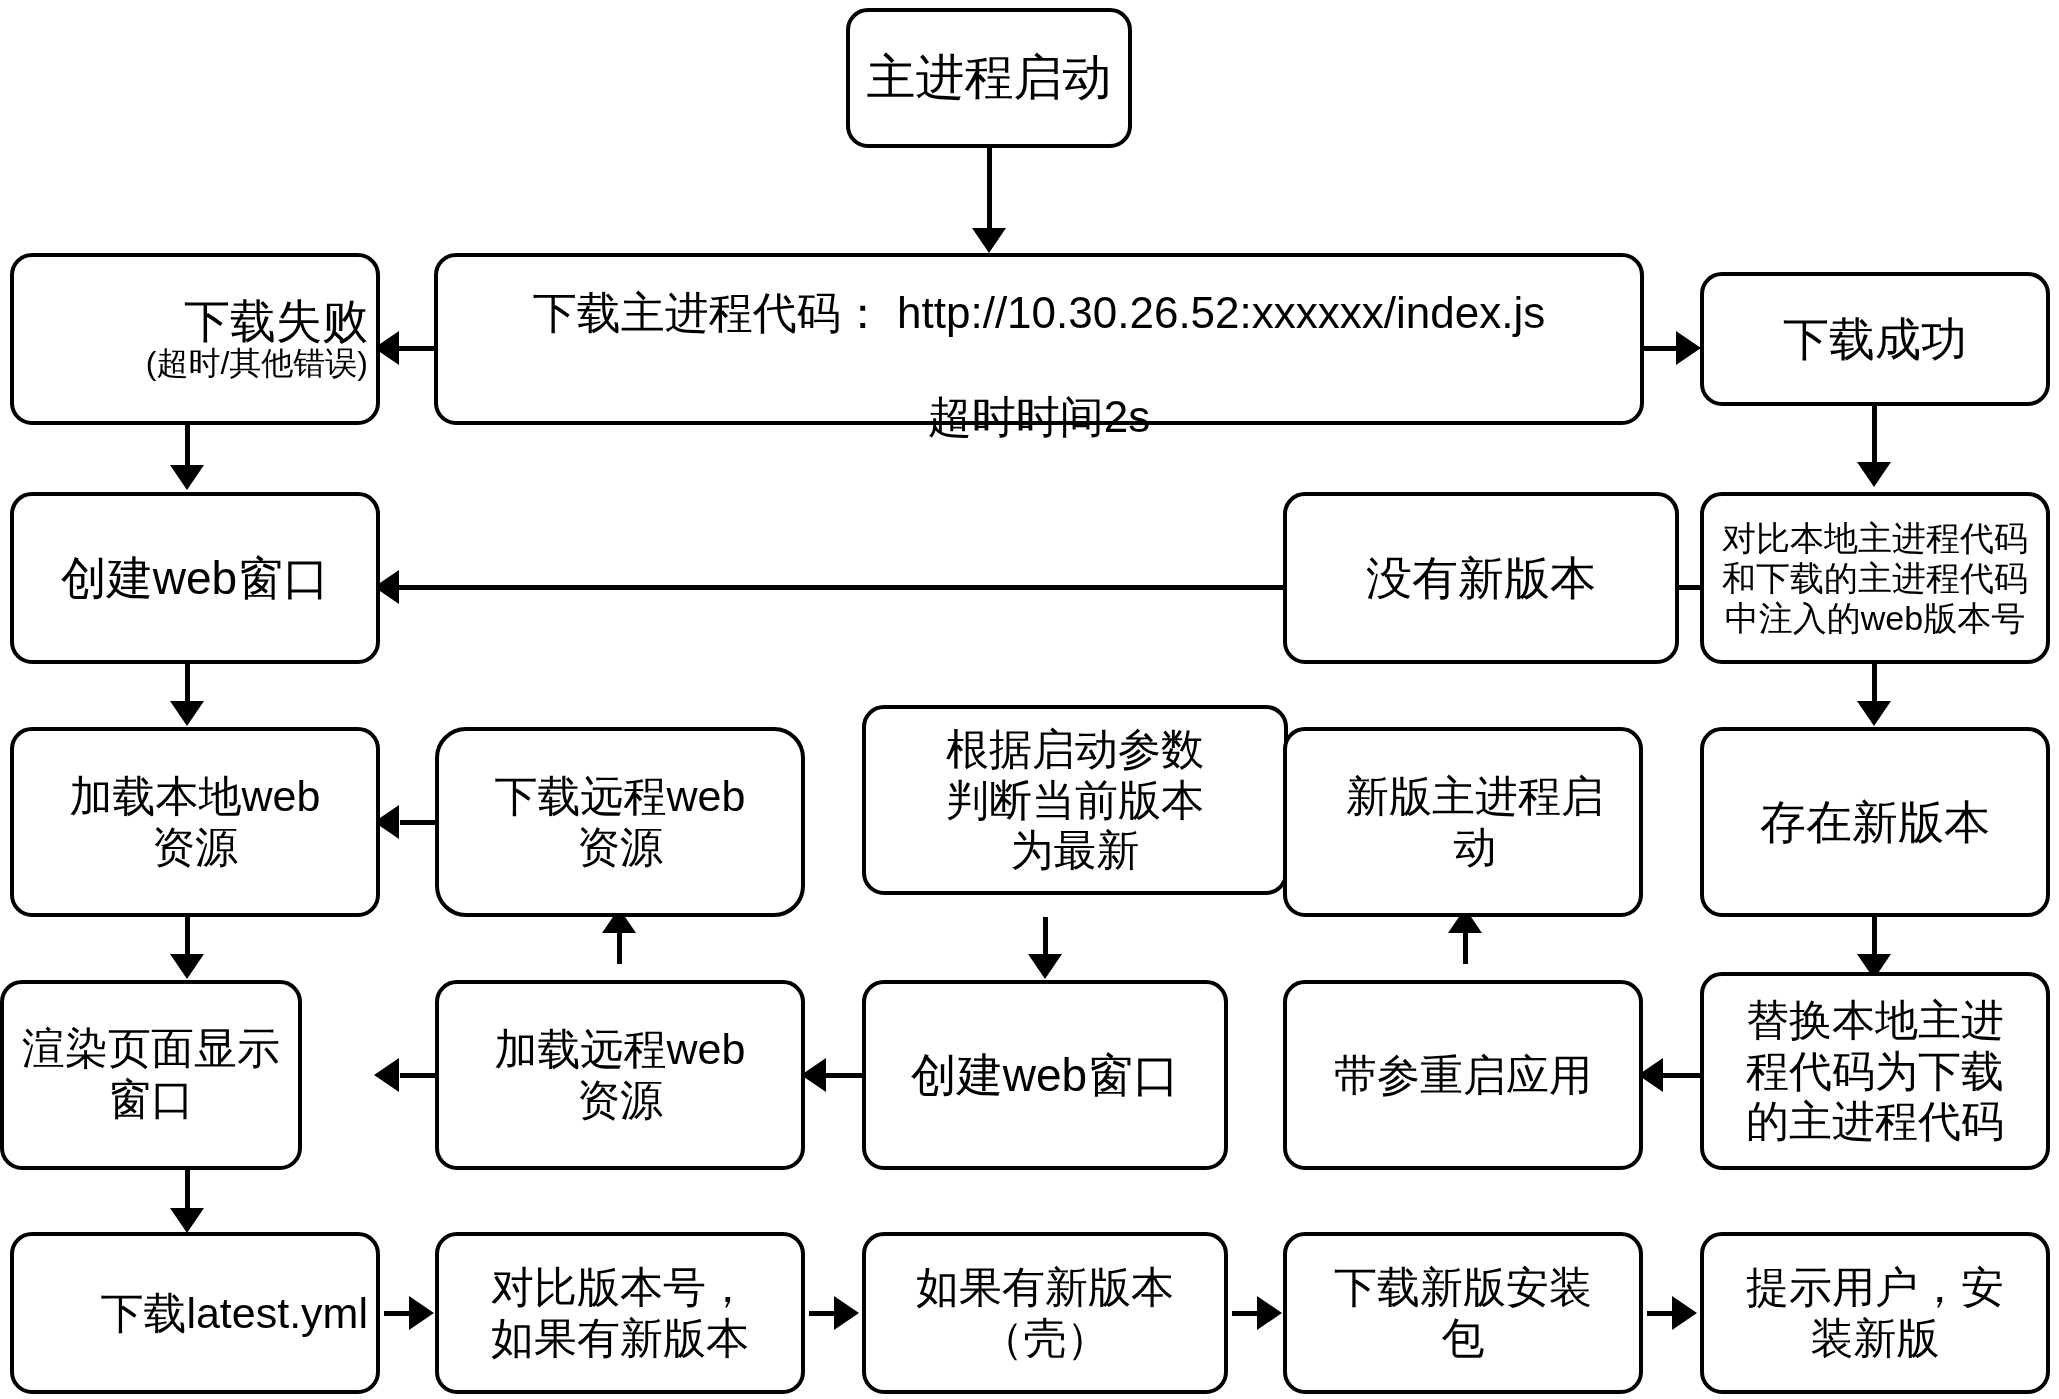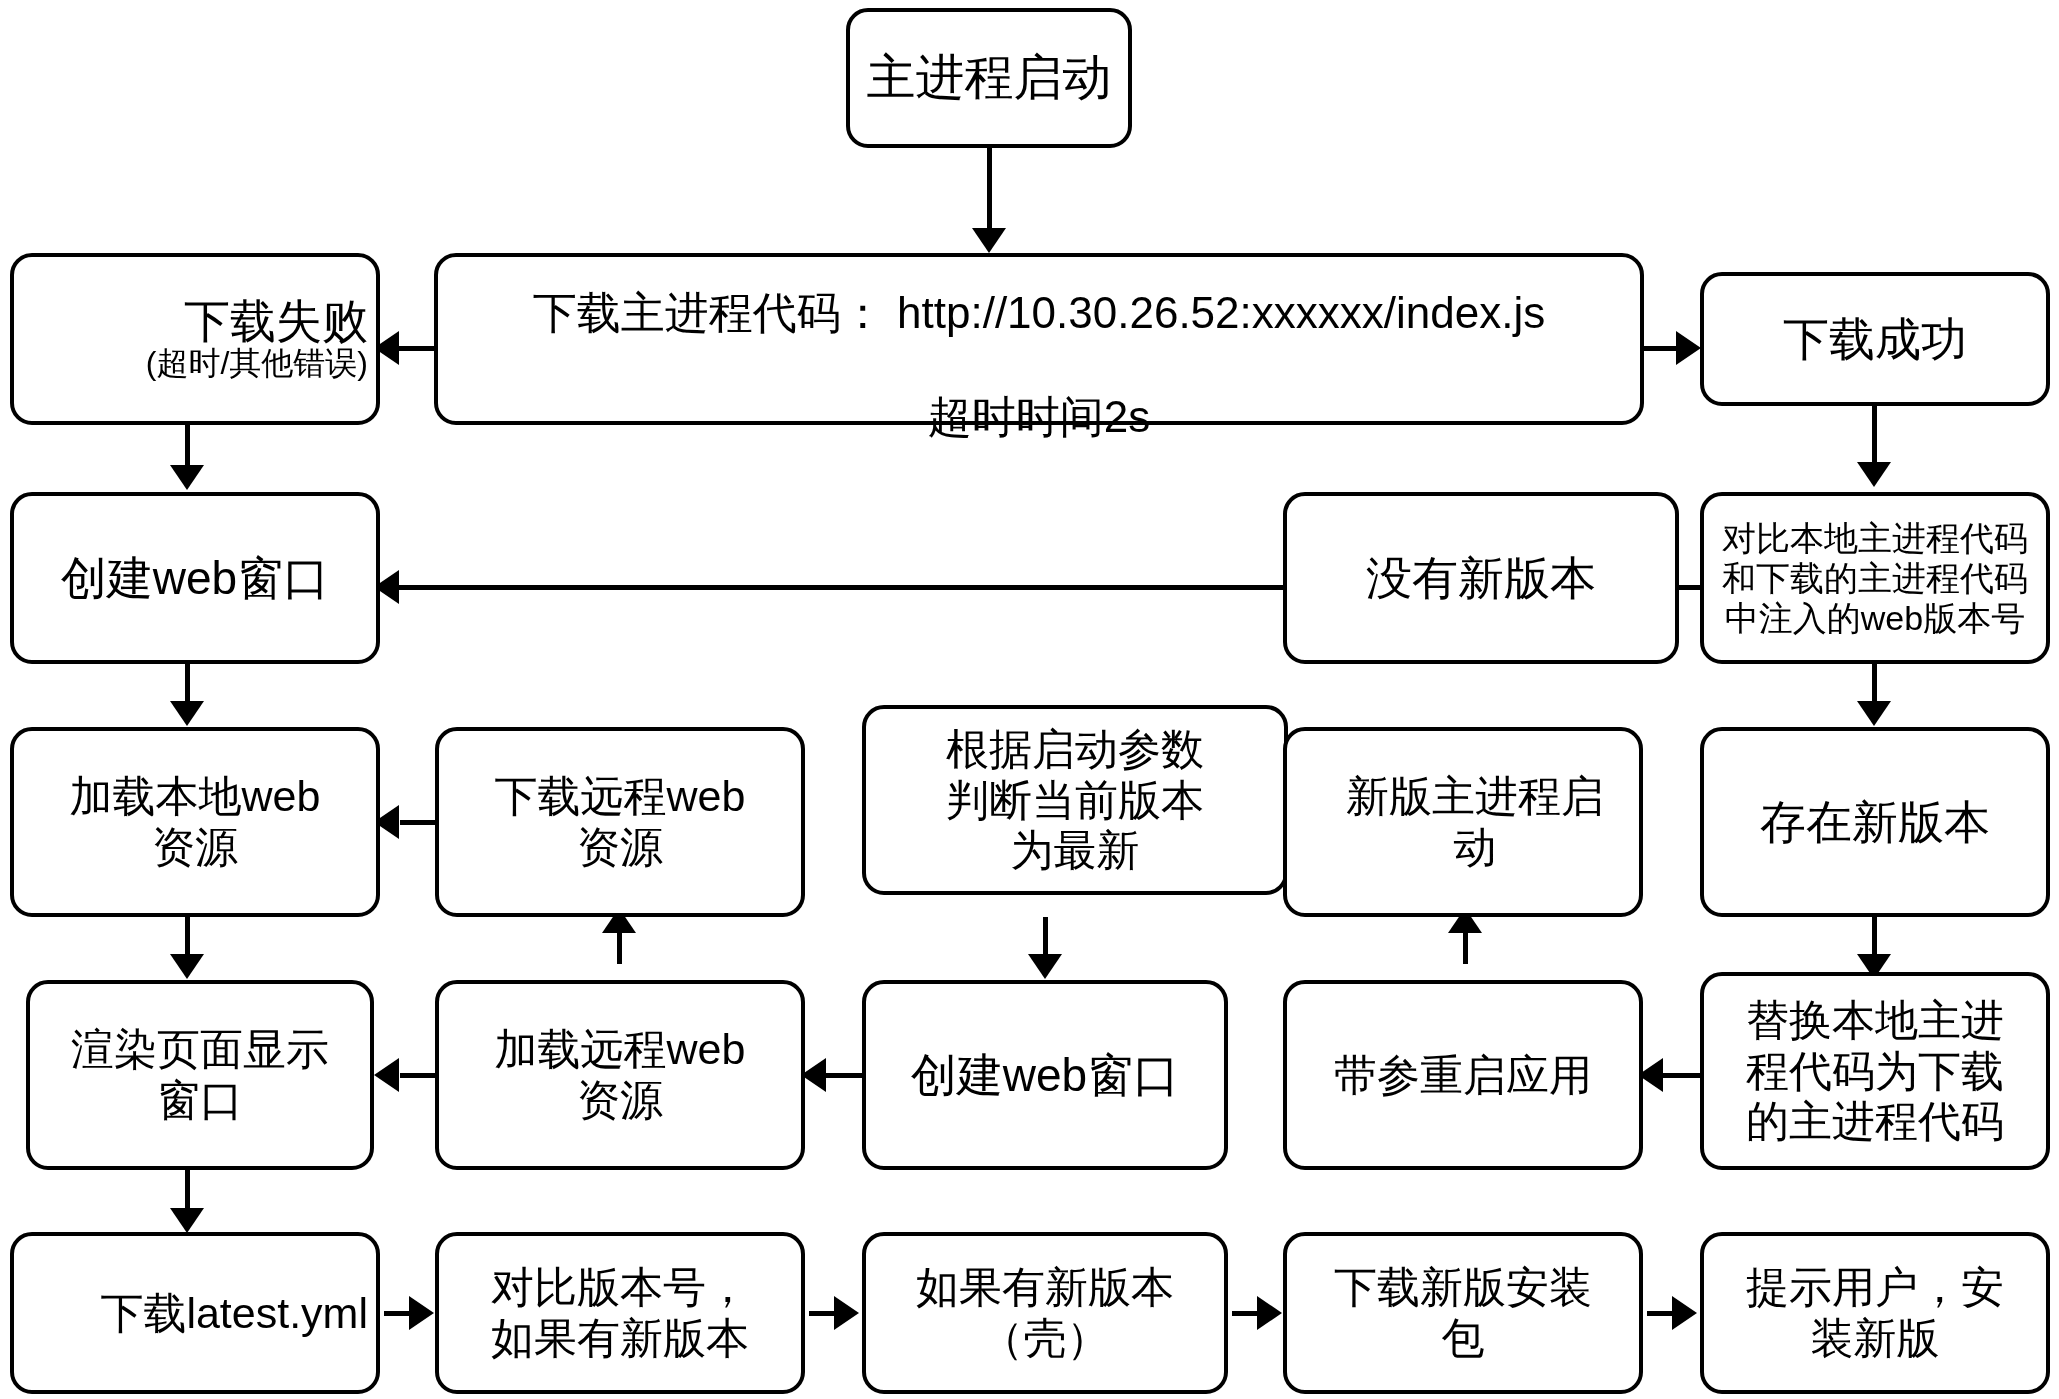--- a/index.html
+++ b/index.html
@@ -132,21 +132,21 @@
   <div class="arrow down" style="left:170px;top:701px;"></div>
 
   <div class="edge v" style="left:1872px;top:664px;height:42px;"></div>
   <div class="arrow down" style="left:1857px;top:701px;"></div>
 
   <div class="node f-md" style="left:10px;top:727px;width:370px;height:190px;">
     <span class="txt">加载本地web
 资源</span>
   </div>
 
-  <div class="node f-md" style="left:435px;top:727px;width:370px;height:190px;">
+  <div class="node f-md" style="left:435px;top:727px;width:370px;height:190px;border-radius:31px;">
     <span class="txt">下载远程web
 资源</span>
   </div>
 
   <div class="node f-md" style="left:862px;top:705px;width:426px;height:190px;">
     <span class="txt">根据启动参数
 判断当前版本
 为最新</span>
   </div>
 
@@ -173,21 +173,21 @@
 
   <div class="edge v" style="left:1043px;top:917px;height:42px;"></div>
   <div class="arrow down" style="left:1028px;top:954px;"></div>
 
   <div class="edge v" style="left:1463px;top:922px;height:42px;"></div>
   <div class="arrow up" style="left:1448px;top:908px;"></div>
 
   <div class="edge v" style="left:1872px;top:917px;height:42px;"></div>
   <div class="arrow down" style="left:1857px;top:954px;"></div>
 
-  <div class="node f-md" style="left:26px;top:980px;width:348px;height:190px;">
+  <div class="node f-md" style="left:0;top:980px;width:302px;height:190px;font-family:Liberation Serif, serif;">
     <span class="txt">渲染页面显示
 窗口</span>
   </div>
 
   <div class="node f-md" style="left:435px;top:980px;width:370px;height:190px;">
     <span class="txt">加载远程web
 资源</span>
   </div>
 
   <div class="node f-lg" style="left:862px;top:980px;width:366px;height:190px;">

